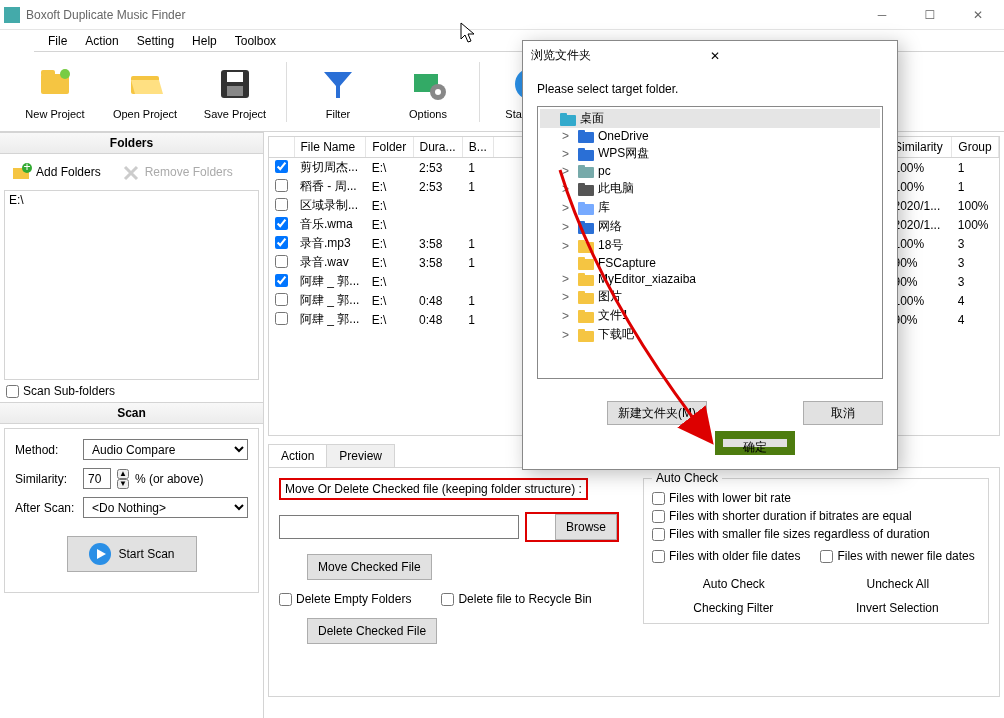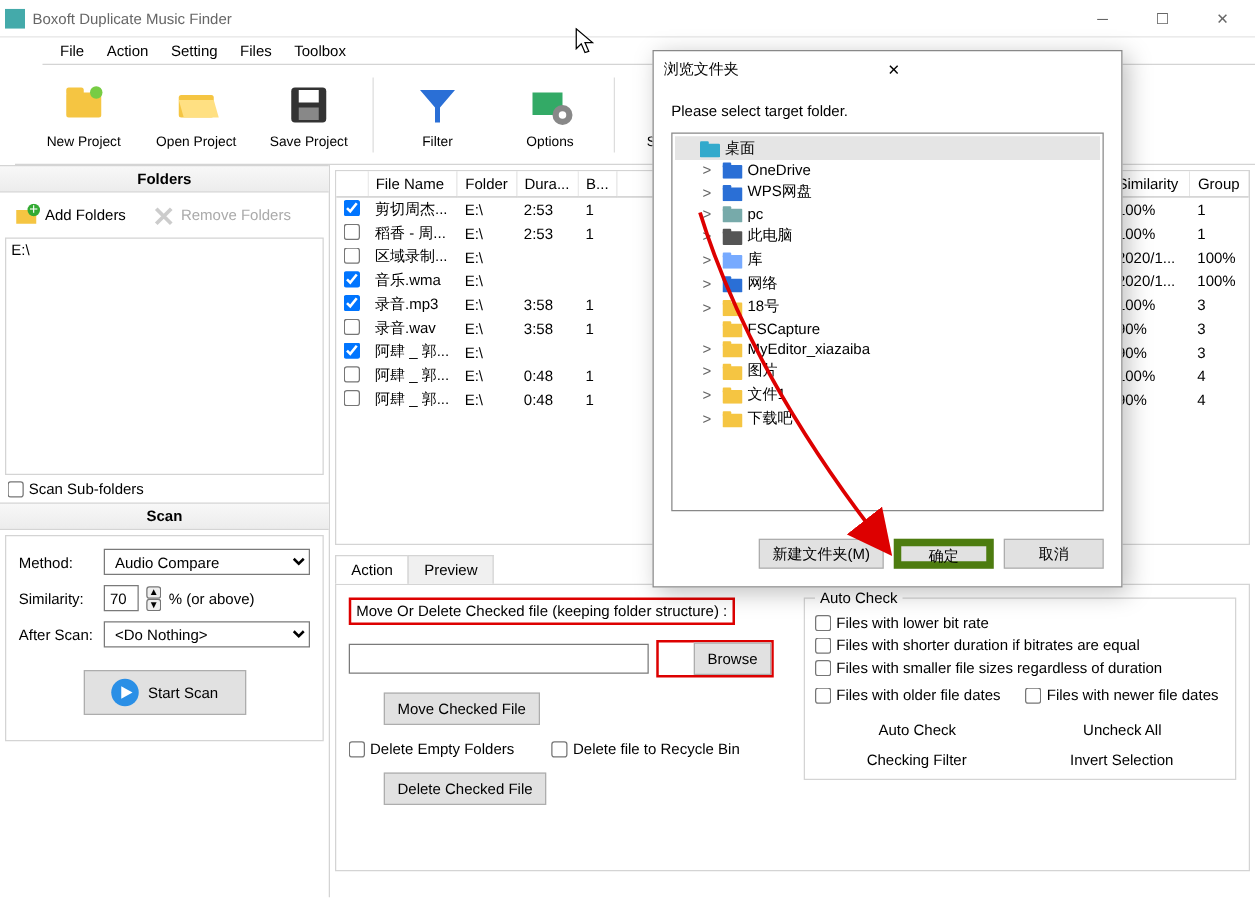--- a/index.html
+++ b/index.html
@@ -10,21 +10,21 @@
 .titlebar .app-icon { width: 16px; height: 16px; margin-right: 6px; }
 .titlebar .title { flex: 1; color: #666; }
 .win-controls { display: flex; gap: 4px; }
 .win-btn { width: 44px; height: 28px; display: flex; align-items: center; justify-content: center; color: #666; }
 
 
 .menubar { height: 22px; display: flex; align-items: center; padding: 0 6px; gap: 2px; border-bottom: 1px solid #d4d4d4; margin-left: 34px; }
 .menu-item { padding: 2px 8px; cursor: default; }
 
 
-.toolbar { height: 80px; display: flex; align-items: center; padding: 4px 10px; gap: 0; border-bottom: 1px solid #d4d4d4; margin-left: 12px; }
+.toolbar { height: 80px; display: flex; align-items: center; padding: 4px 10px; gap: 0; border-bottom: 1px solid #d4d4d4; }
 .tool-btn { width: 90px; height: 72px; display: flex; flex-direction: column; align-items: center; justify-content: center; gap: 4px; cursor: default; }
 .tool-btn .icon { width: 40px; height: 40px; }
 .tool-btn .lbl { font-size: 11px; }
 .tool-sep { width: 1px; height: 60px; background: #ddd; margin: 0 6px; }
 
 
 .main { display: flex; height: calc(718px - 30px - 22px - 80px); }
 .left-panel { width: 264px; border-right: 1px solid #d4d4d4; display: flex; flex-direction: column; }
 .right-panel { flex: 1; display: flex; flex-direction: column; }
 
@@ -73,21 +73,21 @@
 .dlg-title { display: flex; align-items: center; padding: 6px 8px; }
 .dlg-title span { flex: 1; }
 .dlg-body { padding: 12px 14px; flex: 1; display: flex; flex-direction: column; }
 .tree { border: 1px solid #888; flex: 1; overflow: auto; padding: 2px; margin-top: 10px; }
 .tree-row { display: flex; align-items: center; gap: 4px; padding: 1px 2px; }
 .tree-row.sel { background: #e5e5e5; }
 .tree-row .exp { width: 12px; color: #666; }
 .tree-row .ficon { width: 16px; height: 14px; }
 .dlg-btns { display: flex; gap: 8px; justify-content: flex-end; padding: 10px 14px 14px; }
 .dlg-btn { min-width: 80px; height: 24px; border: 1px solid #adadad; background: #e1e1e1; }
-.dlg-btn.primary { border: 6px solid #4d7c0f; }
+.dlg-btn.primary { border: 8px solid #4d7c0f; margin-top: 30px; }
 
 
 .arrow { position: absolute; z-index: 200; pointer-events: none; }
 
 
 .cursor { position: absolute; left: 460px; top: 22px; z-index: 300; pointer-events:none; }
 
 input[type=checkbox] { width:13px; height:13px; }
 </style>
 </head>
@@ -102,21 +102,21 @@
     <div class="win-btn">─</div>
     <div class="win-btn">☐</div>
     <div class="win-btn">✕</div>
   </div>
 </div>
 
 <div class="menubar">
   <div class="menu-item">File</div>
   <div class="menu-item">Action</div>
   <div class="menu-item">Setting</div>
-  <div class="menu-item">Files</div>
+  <div class="menu-item">Help</div>
   <div class="menu-item">Toolbox</div>
 </div>
 
 <div class="toolbar">
   <div class="tool-btn">
     <svg class="icon" viewBox="0 0 40 40">
         <rect x="6" y="10" width="28" height="20" rx="2" fill="#f5c542"></rect>
         <rect x="6" y="6" width="14" height="6" rx="2" fill="#f5c542"></rect>
         <circle cx="30" cy="10" r="5" fill="#7c4"></circle>
       </svg>

